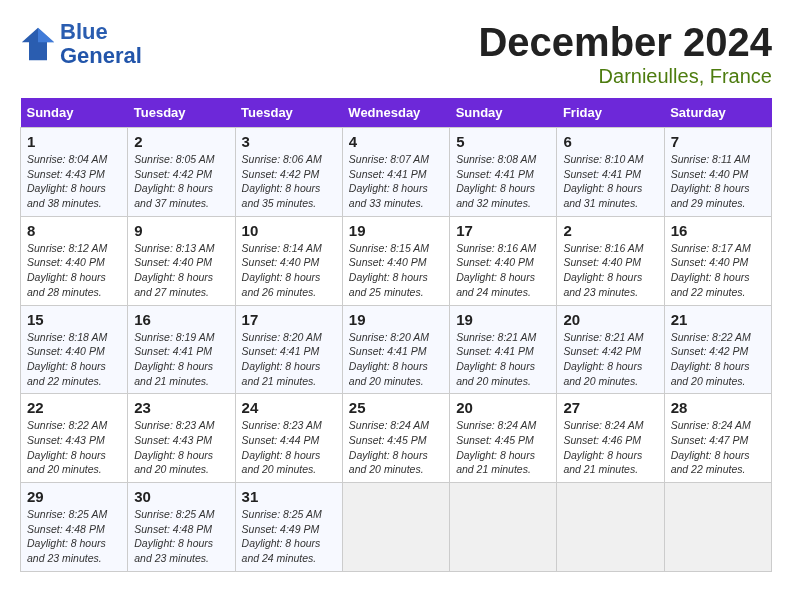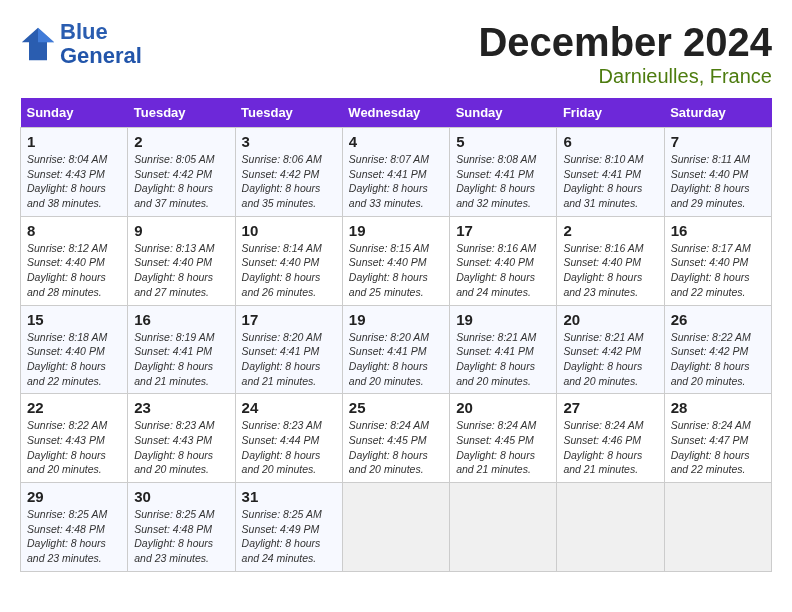--- a/index.html
+++ b/index.html
@@ -203,21 +203,21 @@
         </td>
         <td>
           <span class="day-num">19</span>
           <div class="day-detail">Sunrise: 8:21 AM<br>Sunset: 4:41 PM<br>Daylight: 8 hours and 20 minutes.</div>
         </td>
         <td>
           <span class="day-num">20</span>
           <div class="day-detail">Sunrise: 8:21 AM<br>Sunset: 4:42 PM<br>Daylight: 8 hours and 20 minutes.</div>
         </td>
         <td>
-          <span class="day-num">26</span>
+          <span class="day-num">21</span>
           <div class="day-detail">Sunrise: 8:22 AM<br>Sunset: 4:42 PM<br>Daylight: 8 hours and 20 minutes.</div>
         </td>
       </tr>
       <tr>
         <td>
           <span class="day-num">22</span>
           <div class="day-detail">Sunrise: 8:22 AM<br>Sunset: 4:43 PM<br>Daylight: 8 hours and 20 minutes.</div>
         </td>
         <td>
           <span class="day-num">23</span>

